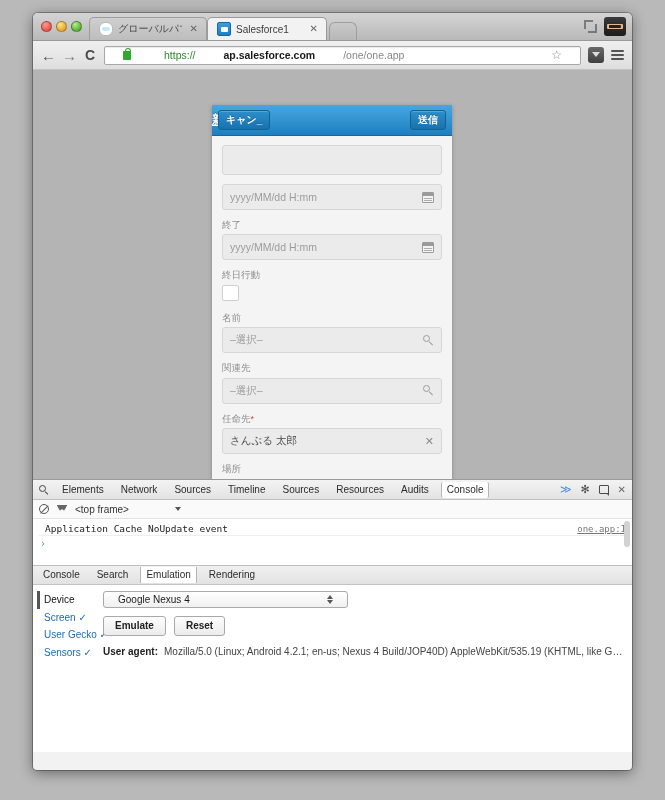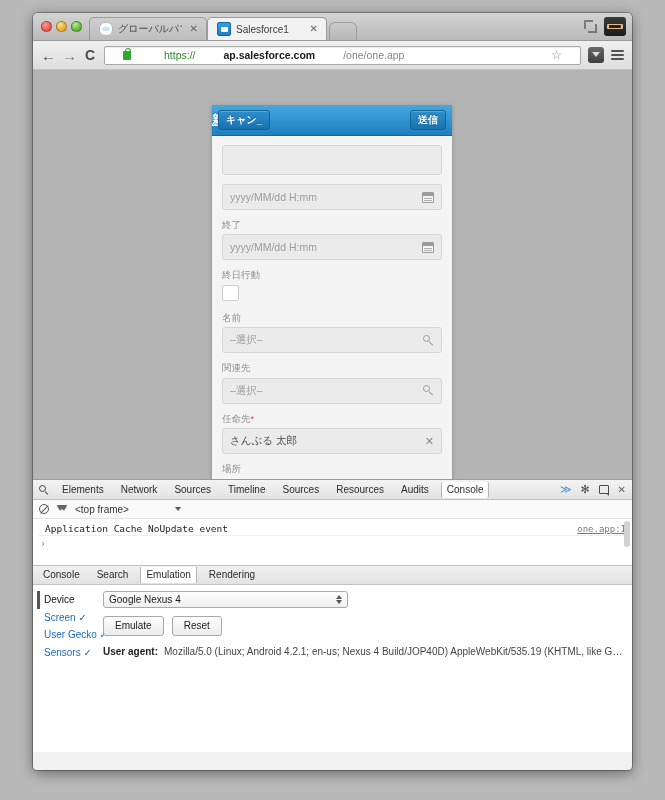--- a/index.html
+++ b/index.html
@@ -634,21 +634,21 @@
     padding: 0 8px 0 4px;
   }
   .emu-select {
     width: 245px;
     height: 17px;
     background: linear-gradient(#ffffff, #f0f0f0);
     border: 1px solid #a9a9a9;
     border-radius: 3px;
     display: flex;
     align-items: center;
-    padding: 0 5px;
+    padding: 0 14px;
     font-size: 10px;
     color: #1a1a1a;
     box-sizing: border-box;
   }
   .emu-select .spin {
     margin-left: auto;
     display: flex;
     flex-direction: column;
     gap: 1px;
     align-items: center;
@@ -663,20 +663,21 @@
 
   .emu-btnrow { display: flex; gap: 8px; margin-top: 8px; }
   .emu-btn {
     background: linear-gradient(#fdfdfd, #ececec);
     border: 1px solid #a9a9a9;
     border-radius: 3px;
     font-size: 10px;
     color: #222;
     padding: 3px 11px;
     line-height: 1.2;
+    font-weight: bold;
   }
   .emu-row {
     margin-top: 9px;
     font-size: 10px;
     color: #222;
     display: flex;
     gap: 6px;
     line-height: 1.4;
   }
   .emu-row .k { font-weight: bold; flex: 0 0 auto; }

